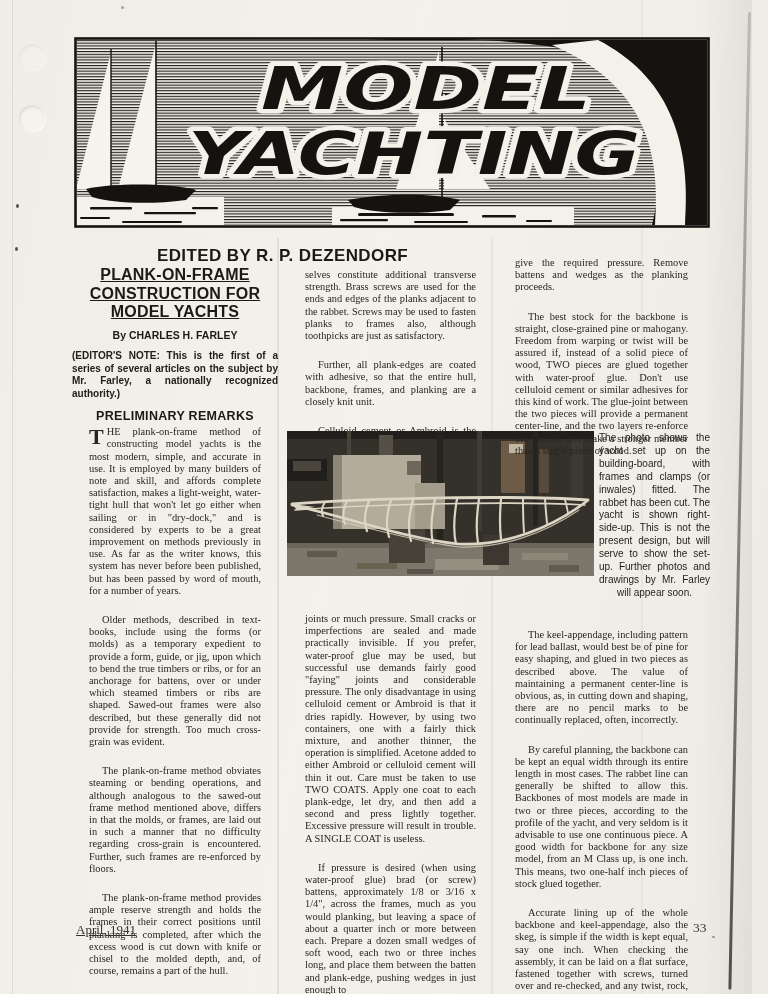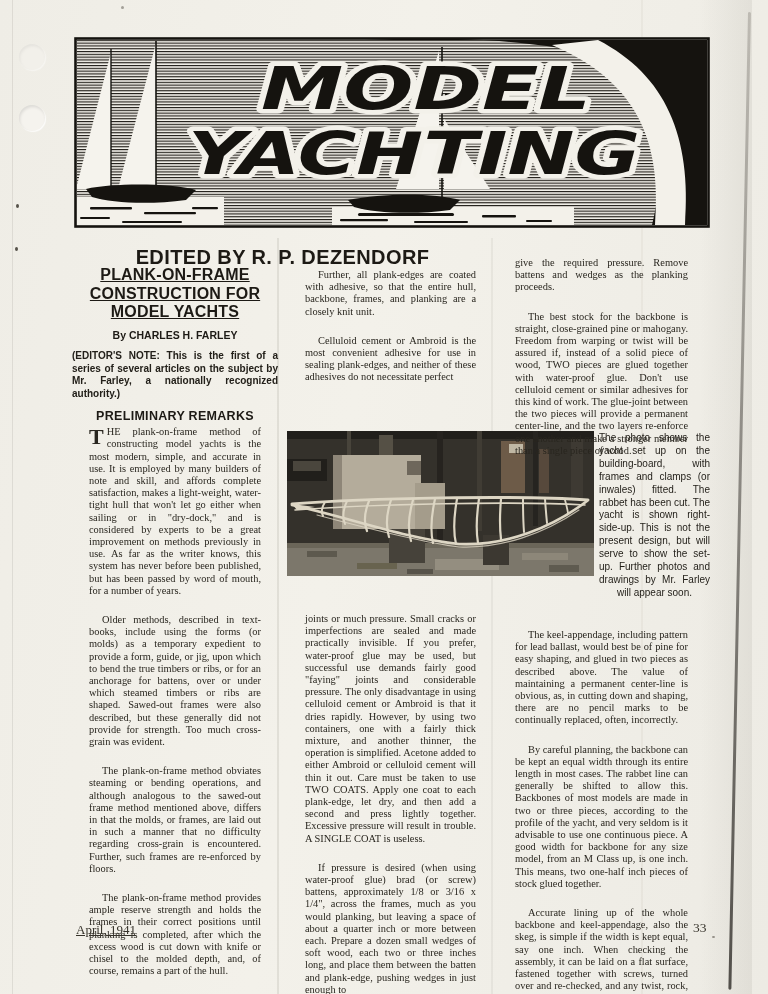--- a/index.html
+++ b/index.html
@@ -15,21 +15,21 @@
              transform:rotate(1.15deg);transform-origin:top left;border-radius:2px;}
   .edge-shade{position:absolute;left:700px;top:0;width:52px;height:994px;
               background:linear-gradient(to right,rgba(0,0,0,0),rgba(110,104,94,.10));}
   .hole{position:absolute;border-radius:50%;background:#f5f3ee;
         box-shadow:inset 1px 2px 3px rgba(0,0,0,.10),1px 1px 1px rgba(255,255,255,.8);}
   .speck{position:absolute;border-radius:50%;background:#56524a;}
   
   .masthead{position:absolute;left:74px;top:37px;width:636px;height:191px;}
   
   .edited{position:absolute;left:72px;top:246px;width:421px;text-align:center;
-          font-family:"Liberation Sans",sans-serif;font-weight:bold;font-size:20px;
+          font-family:"Liberation Sans",sans-serif;font-weight:bold;font-size:17px;
           letter-spacing:.4px;color:#1d1a15;}
   .col{position:absolute;font-size:10.4px;line-height:12.2px;text-align:justify;}
   .col1{left:72px;top:266px;width:206px;}
   .col2a{left:288px;top:252px;width:205px;}
   .col2b{left:288px;top:596px;width:205px;}
   .col3a{left:498px;top:240px;width:207px;}
   .col3b{left:498px;top:612px;width:207px;}
   .art-title{font-family:"Liberation Sans",sans-serif;font-weight:bold;font-size:16px;
              line-height:18.5px;text-align:center;color:#1d1a15;letter-spacing:.2px;text-decoration:underline;}
   .byline{font-family:"Liberation Sans",sans-serif;font-weight:bold;font-size:10.5px;
@@ -126,20 +126,21 @@
     <div class="ednote">(EDITOR'S NOTE: This is the first of a series of several articles on the subject by Mr. Farley, a nationally recognized authority.)</div>
     <div class="sechead">PRELIMINARY REMARKS</div>
     <p class="para first"><span class="dropcap">T</span><span>HE plank-on-frame method of constructing model yachts is the most modern, simple, and accurate in use.  It is employed by many builders of note and skill, and affords complete satisfaction, makes a light-weight, water-tight hull that won't let go either when sailing or in "dry-dock," and is considered by experts to be a great improvement on methods previously in use.  As far as the writer knows, this system has never before been published, but has been passed by word of mouth, for a number of years.</span></p>
     <p class="para">Older methods, described in text-books, include using the forms (or molds) as a temporary expedient to provide a form, guide, or jig, upon which to bend the true timbers or ribs, or for an anchorage for battens, over or under which steamed timbers or ribs are shaped. Sawed-out frames were also described, but these generally did not provide for strength.  Too much cross-grain was evident.</p>
     <p class="para">The plank-on-frame method obviates steaming or bending operations, and although analogous to the sawed-out frame method mentioned above, differs in that the molds, or frames, are laid out in such a manner that no difficulty regarding cross-grain is encountered.  Further, such frames are re-enforced by floors.</p>
     <p class="para">The plank-on-frame method provides ample reserve strength and holds the frames in their correct positions until planking is completed, after which the excess wood is cut down with knife or chisel to the molded depth, and, of course, remains a part of the hull.</p>
     <p class="para">Round hardwood toothpicks, procurable in any five-and-ten cent store, and coated with adhesive, are used to fasten the planks to the frames, and in them-</p>
   </div>
 
   <div class="col col2a">
+    <p class="para cont">selves constitute additional transverse strength.  Brass screws are used for the ends and edges of the planks adjacent to the rabbet.  Screws may be used to fasten planks to frames also, although toothpicks are just as satisfactory.</p>
     <p class="para">Further, all plank-edges are coated with adhesive, so that the entire hull, backbone, frames, and planking are a closely knit unit.</p>
     <p class="para">Celluloid cement or Ambroid is the most convenient adhesive for use in sealing plank-edges, and neither of these adhesives do not necessitate perfect</p>
   </div>
 
   <svg class="photo" viewBox="0 0 307 145">
     <rect width="307" height="145" fill="#34312b"></rect>
     <g>
       <rect x="0" y="0" width="307" height="8" fill="#211f1b"></rect>
       <rect x="150" y="0" width="6" height="110" fill="#26231f"></rect>
       <rect x="190" y="0" width="5" height="100" fill="#403c34"></rect>

